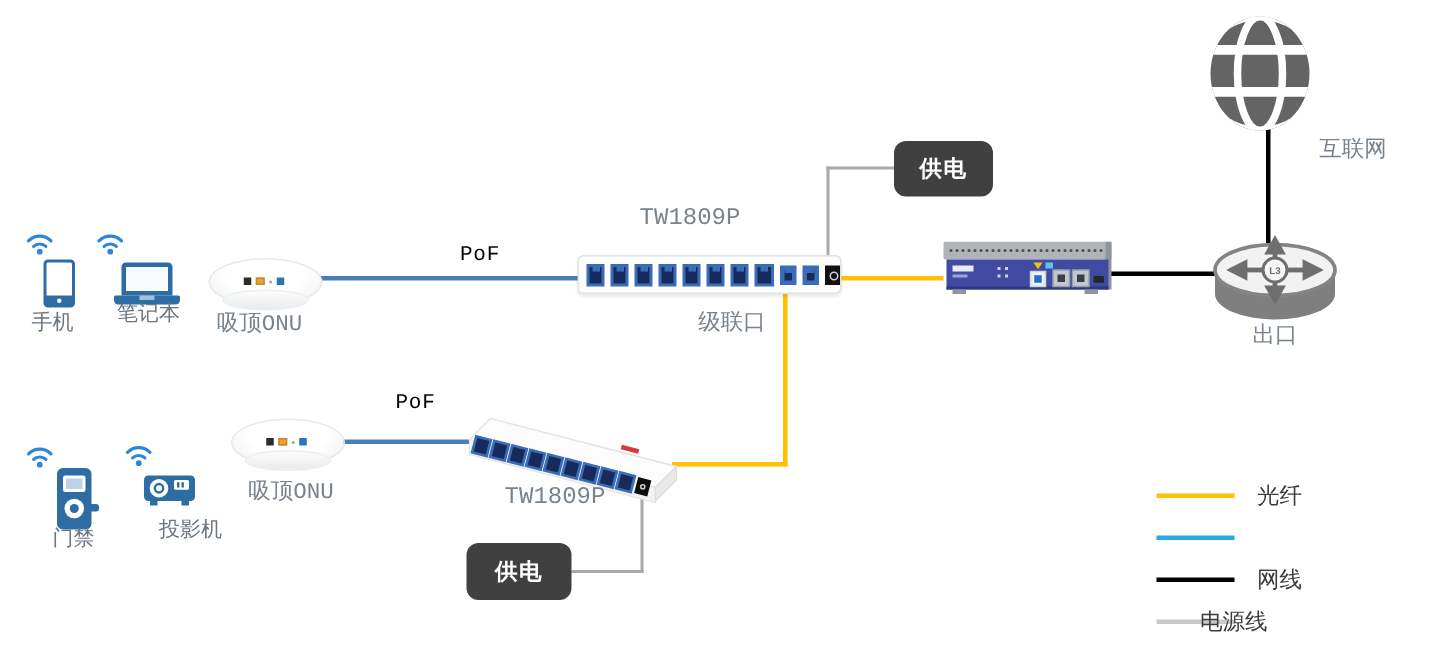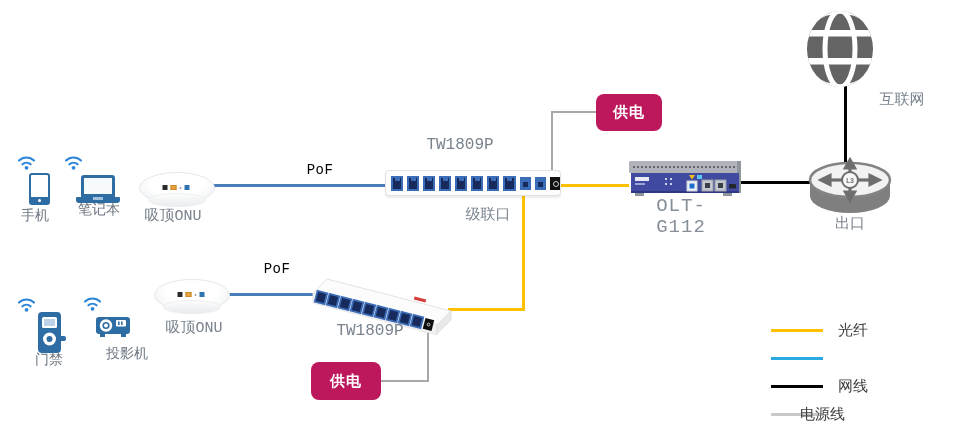--- a/index.html
+++ b/index.html
@@ -13,21 +13,21 @@
   .cable.fiber{background:#ffc000;}
   .cable.eth{background:#000000;}
   .cable.pwr{background:#a8a8a8;}
   
   .lbl{position:absolute;color:#79838d;font-size:15px;text-align:center;z-index:3;line-height:1.1;font-family:Liberation Mono, monospace;}
   .lbl.dev{color:#6b7480;font-size:14px;text-align:center;}
   .lbl.pof-lbl{color:#000000;font-size:14px;letter-spacing:.5px;}
   .lbl.big{font-size:19px;color:#868f98;letter-spacing:1px;}
   
   .supplybox{
-    position:absolute;background:#be185d;border-radius:8px;color:#ffffff;
+    position:absolute;background:#404040;border-radius:8px;color:#ffffff;
     font-weight:bold;font-size:15px;display:flex;align-items:center;justify-content:center;
     z-index:2;letter-spacing:1px;
   }
   
   .phone{position:absolute;width:17px;height:28px;border:2.5px solid #2e6da4;border-radius:3px;background:#fff;z-index:2;}
   .phone .btm{position:absolute;left:-1px;right:-1px;bottom:-1px;height:7px;background:#2e6da4;border-radius:0 0 2px 2px;}
   .phone .dot{position:absolute;left:50%;bottom:1.5px;width:3px;height:3px;margin-left:-1.5px;border-radius:50%;background:#fff;}
   
   .laptop{position:absolute;width:44px;height:28px;z-index:2;}
   .laptop .scr{position:absolute;left:5px;top:0;width:28px;height:16px;border:3px solid #2e6da4;border-radius:3px 3px 0 0;background:#f7fafc;}
@@ -247,21 +247,20 @@
     <rect x="60" y="20" width="10" height="10" fill="#eef1f5" stroke="#cfd4da"></rect>
     <rect x="62.5" y="22.5" width="5" height="5" fill="#1f6fd0"></rect>
     <rect x="75" y="19" width="11" height="11" fill="#c3c7cf" stroke="#9ba0a8"></rect>
     <rect x="78" y="22" width="5" height="5" fill="#3a3e45"></rect>
     <rect x="88" y="19" width="11" height="11" fill="#c3c7cf" stroke="#9ba0a8"></rect>
     <rect x="91" y="22" width="5" height="5" fill="#3a3e45"></rect>
     <rect x="102" y="23" width="7" height="4.5" rx="1" fill="#23262b"></rect>
     <rect x="8" y="32" width="9" height="3" fill="#8f959c"></rect>
     <rect x="96" y="32" width="9" height="3" fill="#8f959c"></rect>
   </svg>
-  <div class="lbl big" style="left:633px;top:196px;width:96px;">OLT-G112</div>
 
   <svg class="svgdev" style="left:808px;top:152px;" width="84" height="66" viewBox="0 0 84 66">
     <ellipse cx="42" cy="44" rx="40" ry="17" fill="#7f7f7f"></ellipse>
     <rect x="2" y="28" width="80" height="16" fill="#7f7f7f"></rect>
     <ellipse cx="42" cy="28" rx="40" ry="17" fill="#f2f2f2" stroke="#848484" stroke-width="2.5"></ellipse>
     <g stroke="#6e6e6e" stroke-width="3.2" fill="#6e6e6e">
       <line x1="42" y1="28" x2="42" y2="15"></line>
         <polygon points="42,8 37.5,16 46.5,16"></polygon>
       <line x1="42" y1="28" x2="42" y2="41"></line>
         <polygon points="42,48 37.5,40 46.5,40"></polygon>

